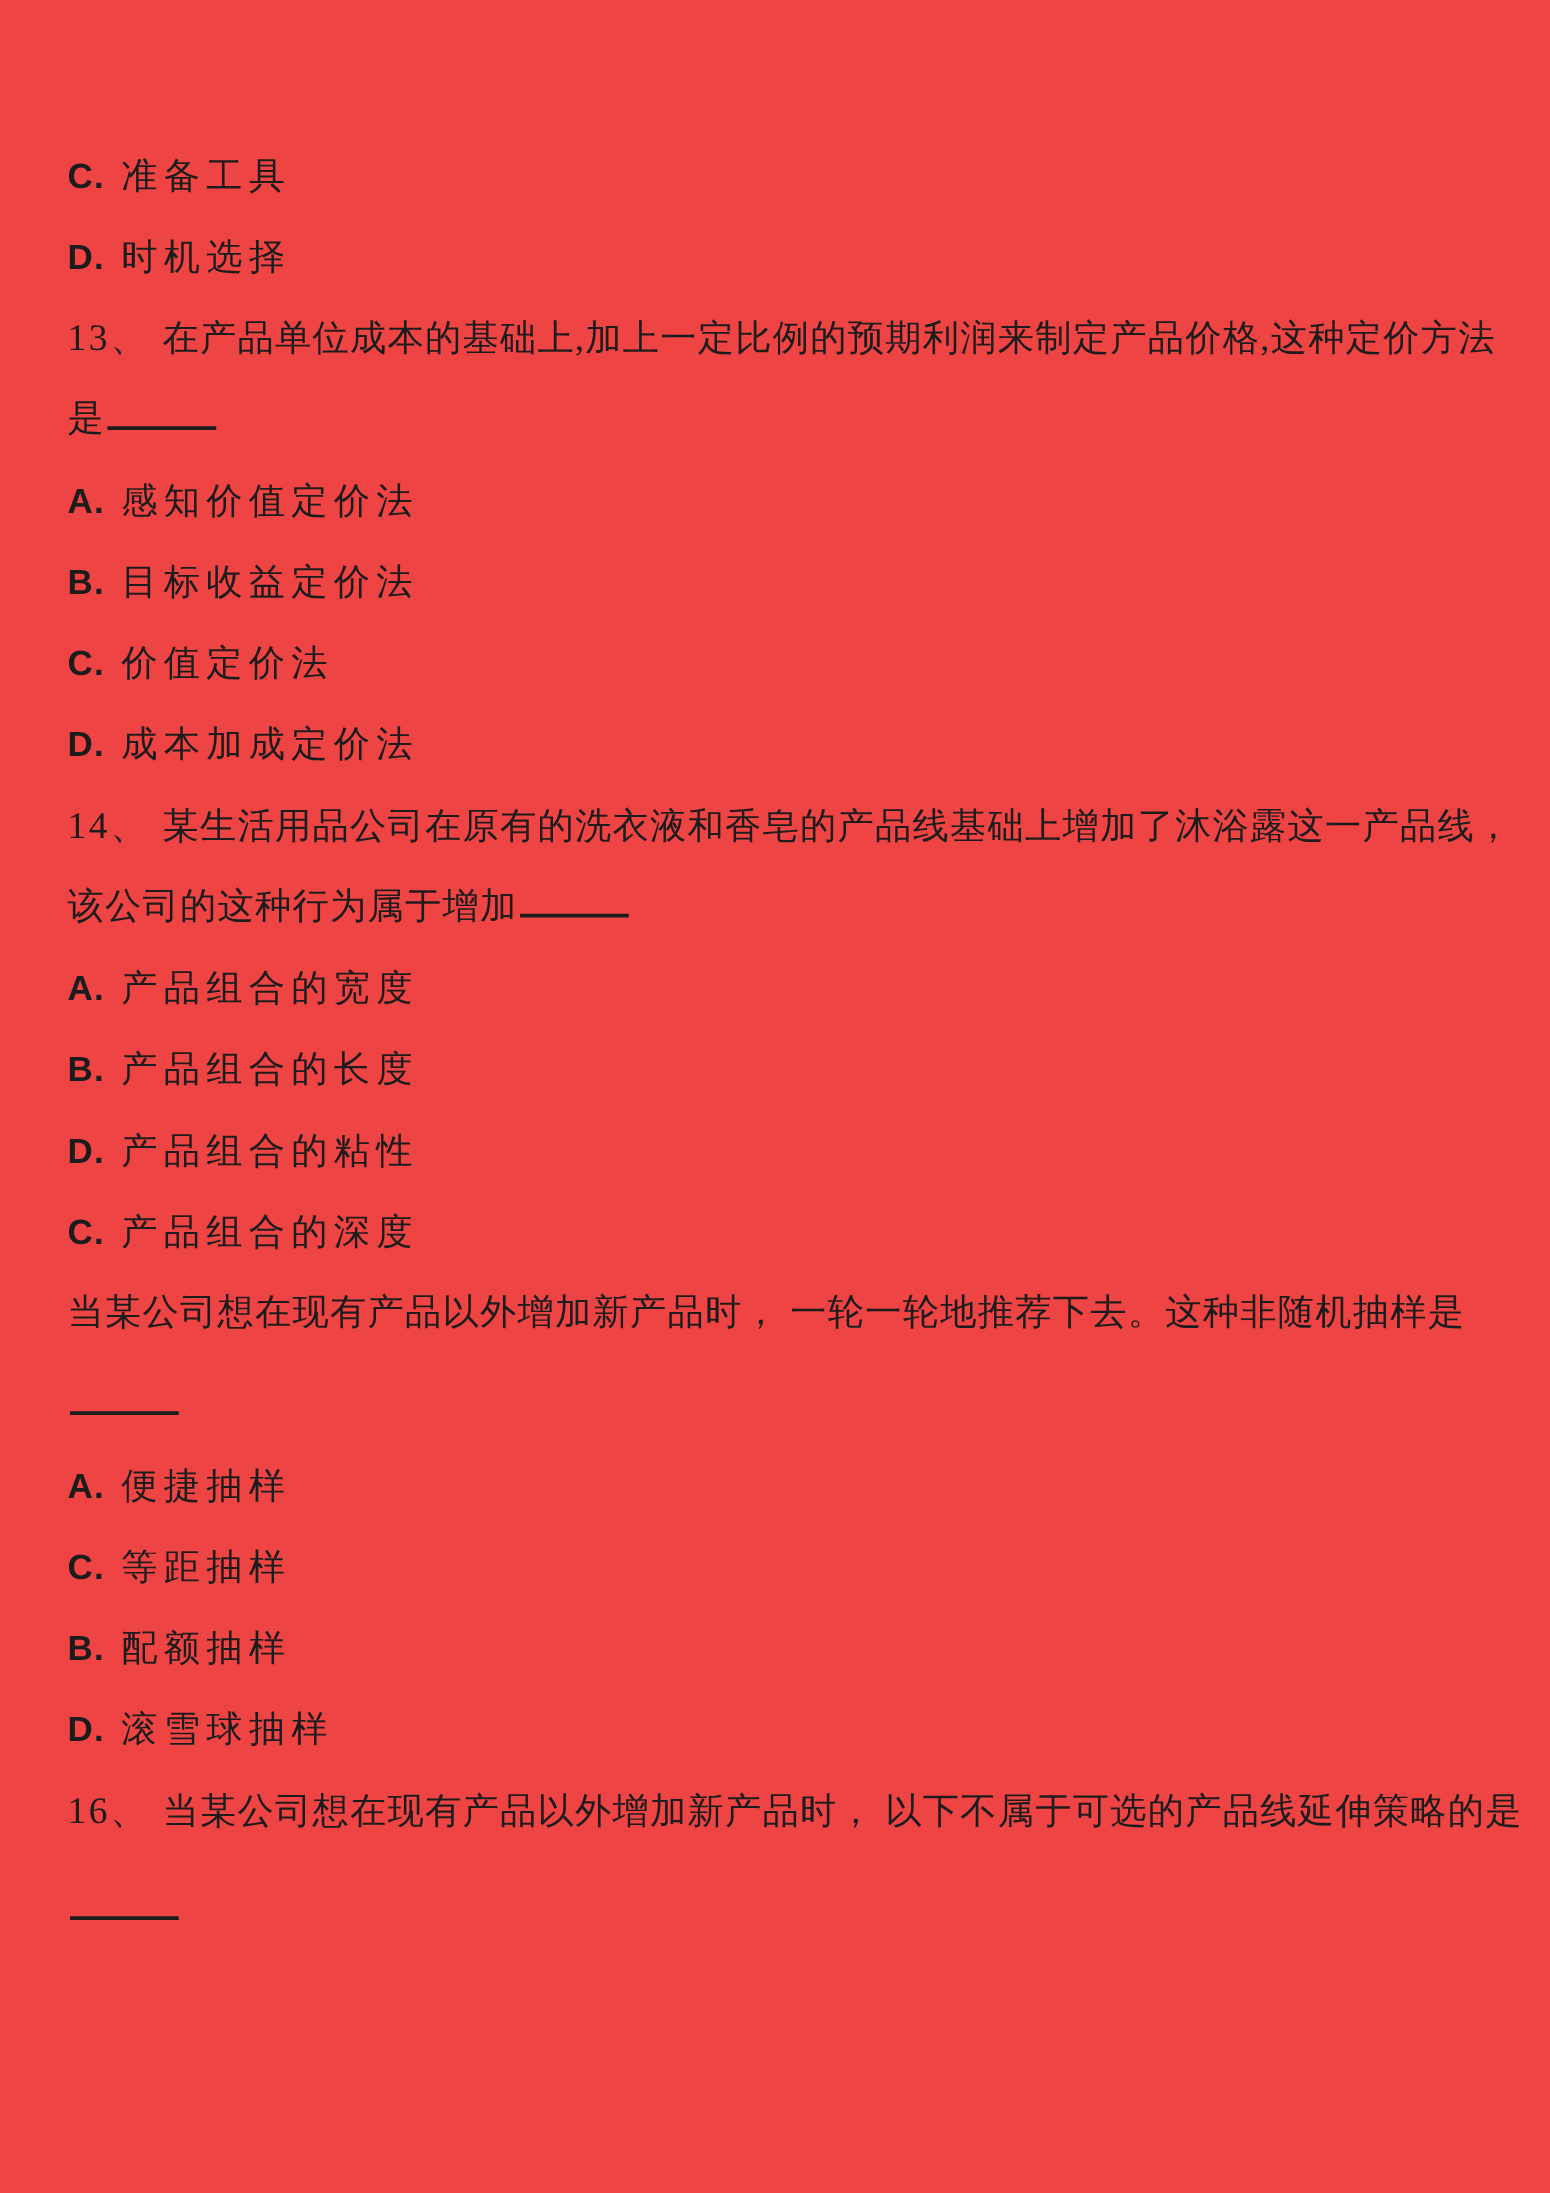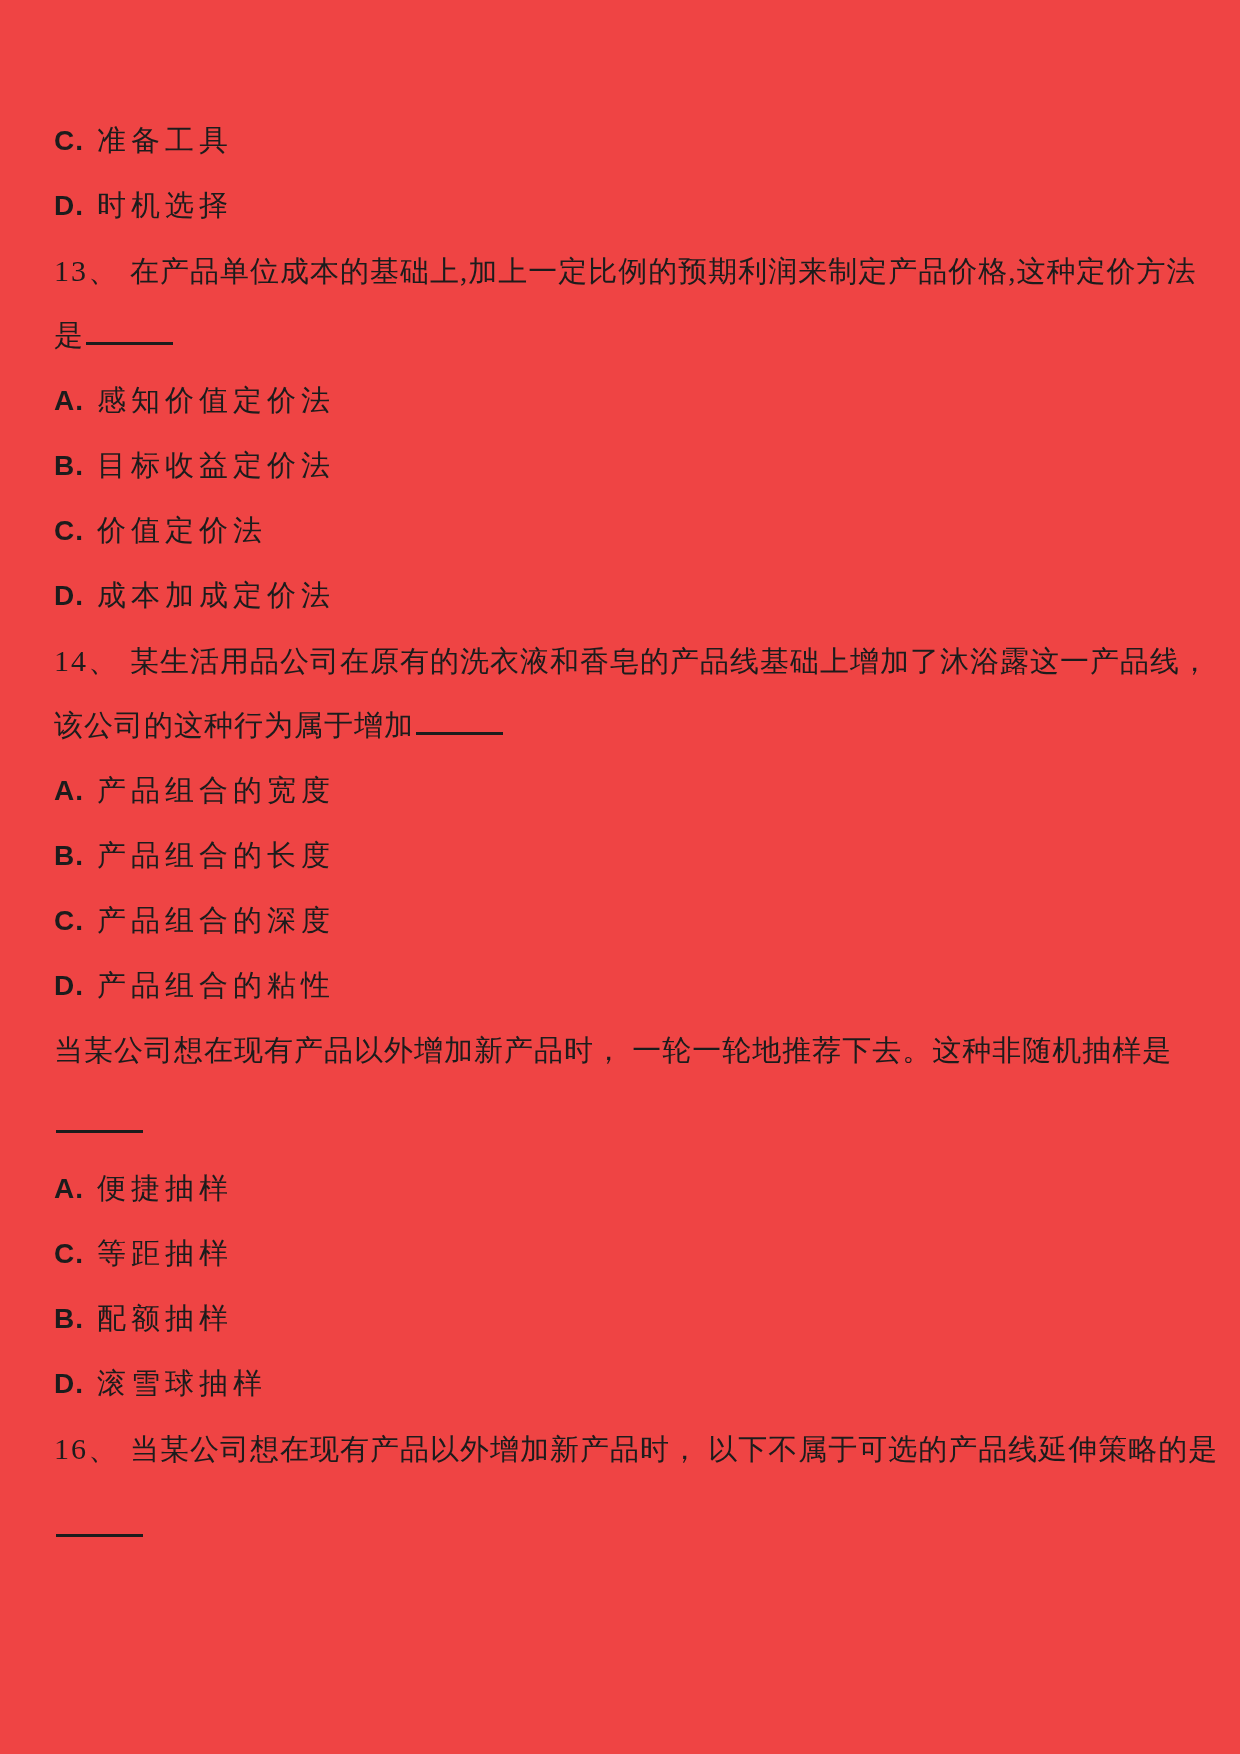--- a/index.html
+++ b/index.html
@@ -92,24 +92,24 @@
   <div class="line">
     <span class="stem">该公司的这种行为属于增加</span><span class="blank"></span>
   </div>
   <div class="line option">
     <span class="opt-label">A.</span><span class="opt-text">产品组合的宽度</span>
   </div>
   <div class="line option">
     <span class="opt-label">B.</span><span class="opt-text">产品组合的长度</span>
   </div>
   <div class="line option">
-    <span class="opt-label">C.</span><span class="opt-text">产品组合的深度</span>
+    <span class="opt-label">D.</span><span class="opt-text">产品组合的粘性</span>
   </div>
   <div class="line option">
-    <span class="opt-label">D.</span><span class="opt-text">产品组合的粘性</span>
+    <span class="opt-label">C.</span><span class="opt-text">产品组合的深度</span>
   </div>
 
   <div class="line">
     <span class="stem">当某公司想在现有产品以外增加新产品时， 一轮一轮地推荐下去。这种非随机抽样是</span>
   </div>
   <div class="line gap-sm">
     <span class="blank"></span>
   </div>
   <div class="line option">
     <span class="opt-label">A.</span><span class="opt-text">便捷抽样</span>

